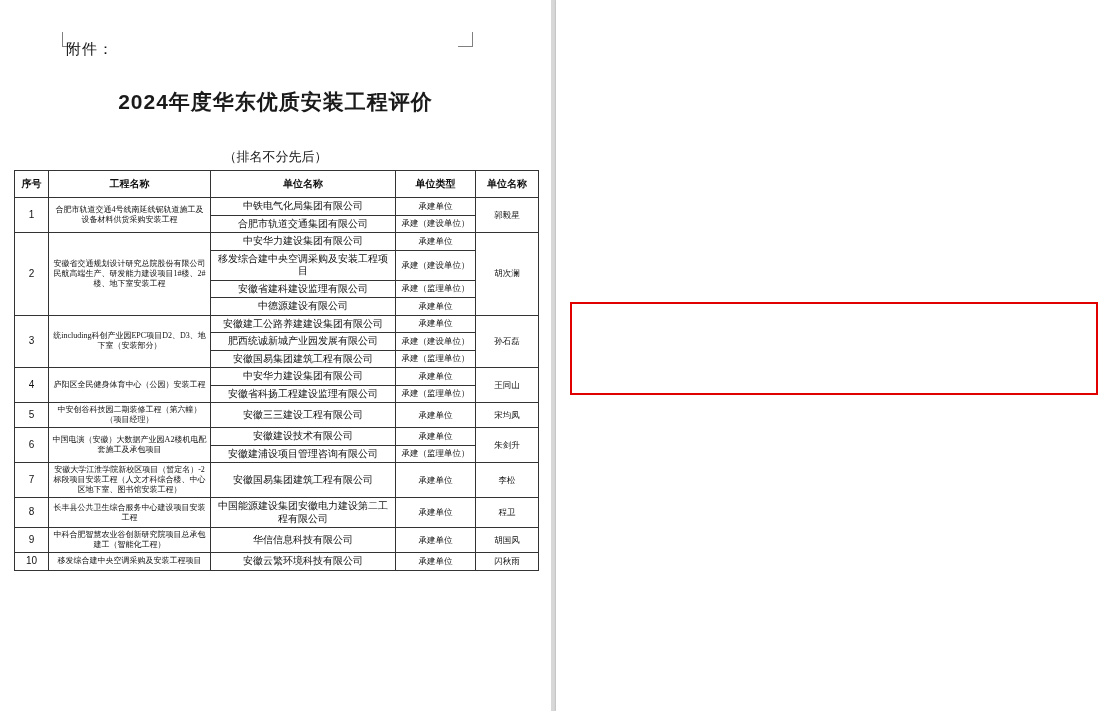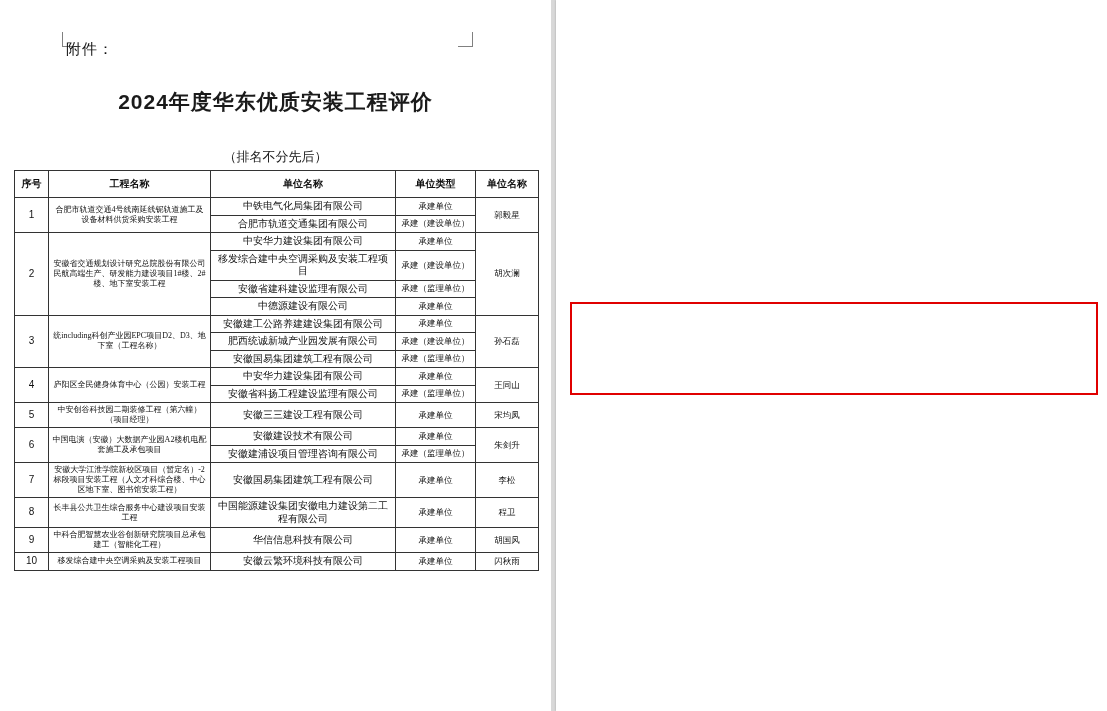--- a/index.html
+++ b/index.html
@@ -184,21 +184,21 @@
           <tr>
             <td class="unit">安徽省建科建设监理有限公司</td>
             <td>承建（监理单位）</td>
           </tr>
           <tr>
             <td class="unit">中德源建设有限公司</td>
             <td>承建单位</td>
           </tr>
           <tr>
             <td class="seq" rowspan="3">3</td>
-            <td class="name" rowspan="3">统including科创产业园EPC项目D2、D3、地下室（工程名称）</td>
+            <td class="name" rowspan="3">统including科创产业园EPC项目D2、D3、地下室（安装部分）</td>
             <td class="unit">安徽建工公路养建建设集团有限公司</td>
             <td>承建单位</td>
             <td rowspan="3">孙石磊</td>
           </tr>
           <tr>
             <td class="unit">肥西统诚新城产业园发展有限公司</td>
             <td>承建（建设单位）</td>
           </tr>
           <tr>
             <td class="unit">安徽国易集团建筑工程有限公司</td>

